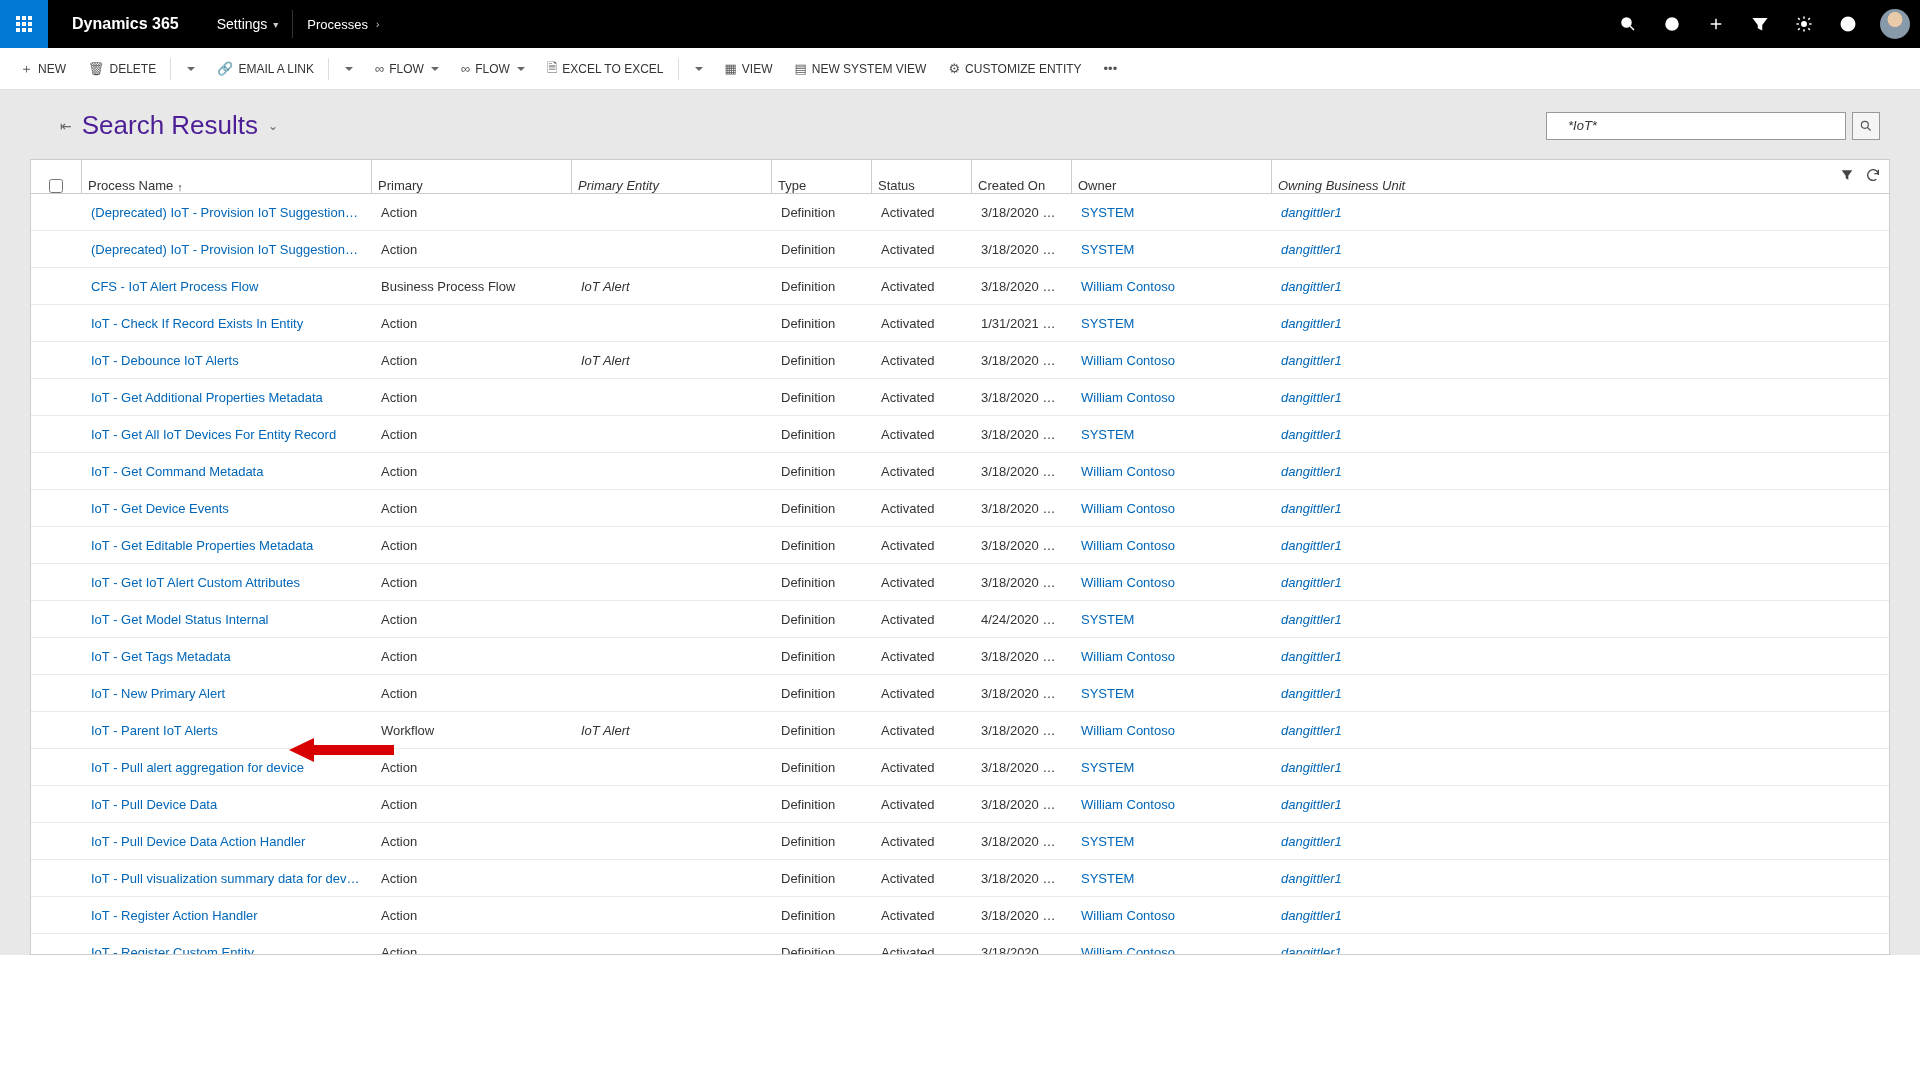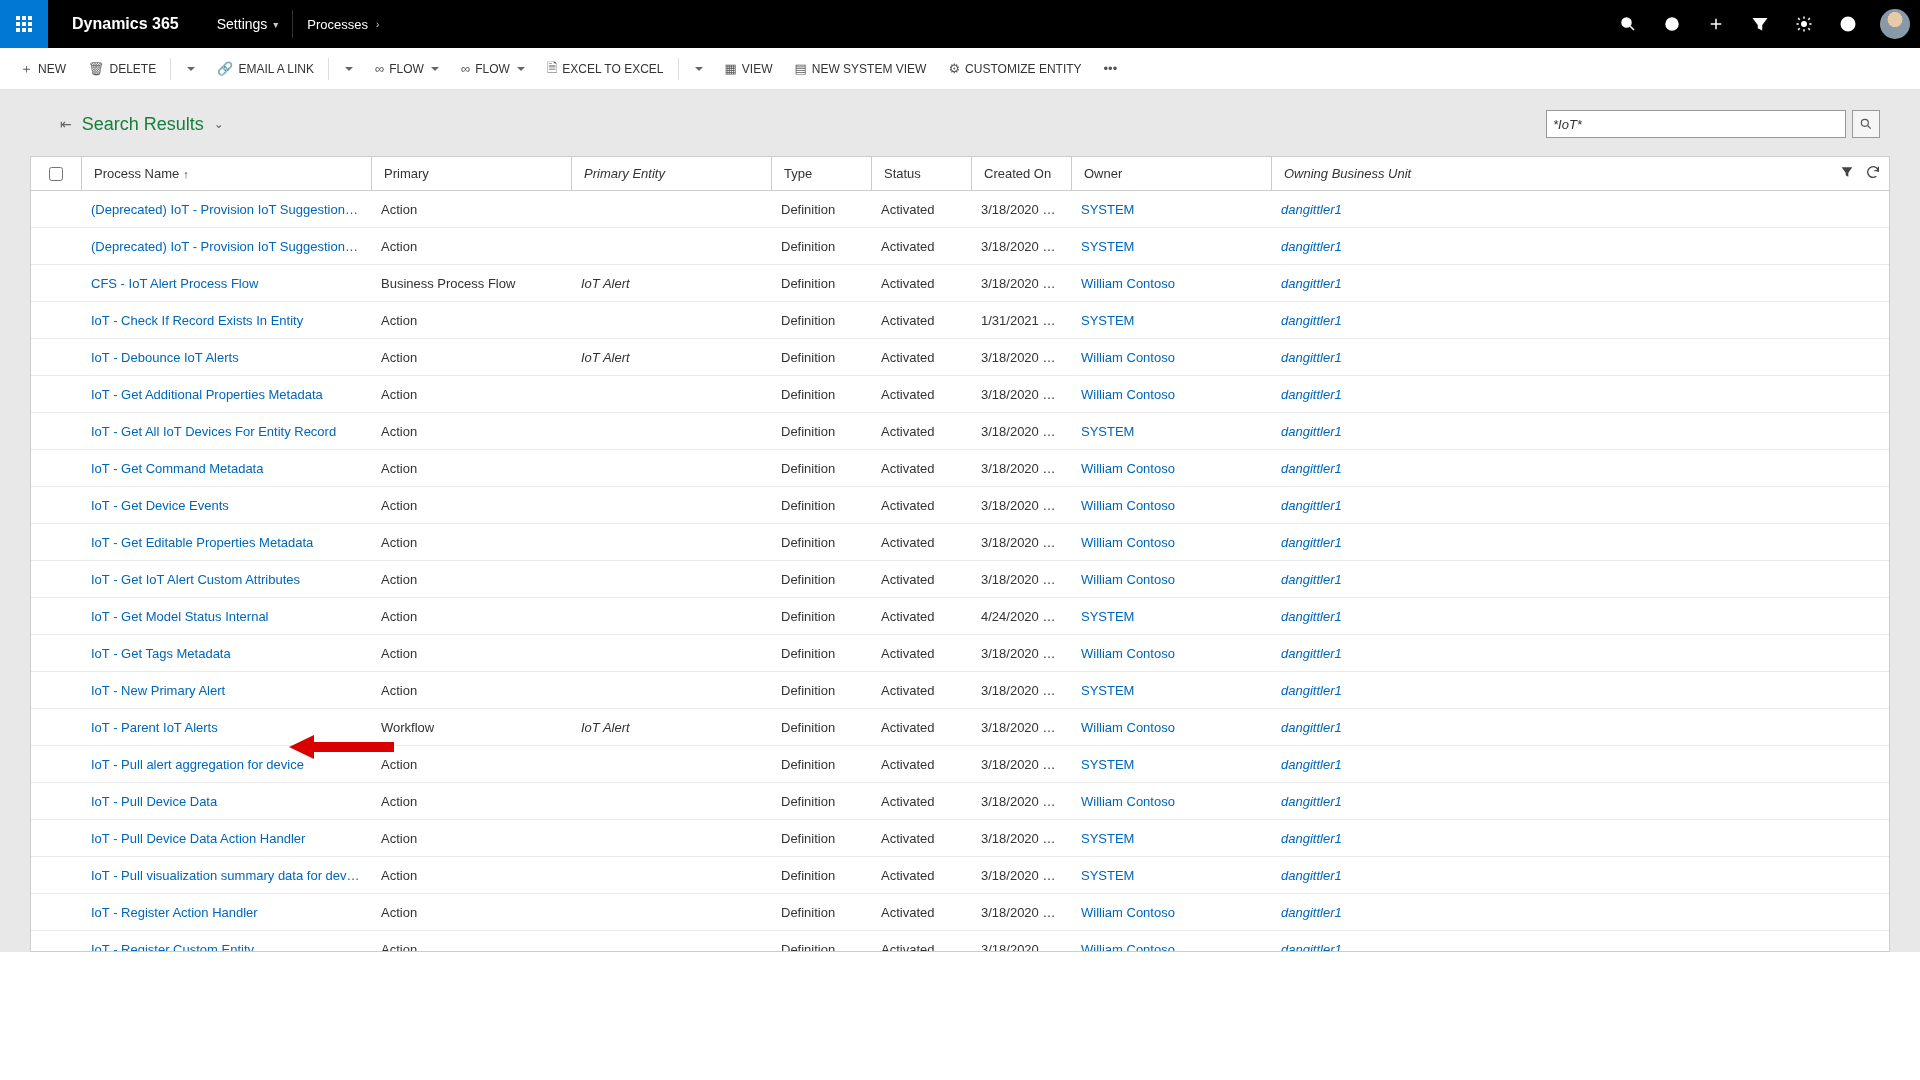--- a/index.html
+++ b/index.html
@@ -26,31 +26,31 @@
 .cmdbar { background:#fff; border-bottom:1px solid #e1e1e1; height:42px; display:flex; align-items:center; padding:0 10px; gap:2px;}
 .cmd { display:flex; align-items:center; gap:5px; padding:0 10px; height:100%; font-size:12px; color:#333; cursor:pointer;}
 .cmd-sep { width:1px; height:22px; background:#ddd; margin:0 2px;}
 .cmd .caret { width:0;height:0;border-left:4px solid transparent;border-right:4px solid transparent;border-top:4px solid #666; display:inline-block; margin-left:2px;}
 .cmd-icon{font-size:13px;color:#555;}
 
 
 .pagehead { background:#e8e8e8; padding:20px 40px 18px 60px; display:flex; align-items:center; justify-content:space-between;}
 .pagetitle-wrap{display:flex;align-items:center;gap:10px;}
 .pin-icon{color:#666;font-size:14px;}
-.pagetitle { font-size:18px; font-weight:300; color:#15803d;}
+.pagetitle { font-size:26px; font-weight:300; color:#4c1d95;}
 .title-caret{font-size:12px;color:#666;}
 .search-wrap{display:flex;align-items:center;gap:6px;}
-.search-input{width:300px;height:28px;border:1px solid #999;padding:0 6px;font-size:13px;font-style:italic;color:#333;}
+.search-input{width:300px;height:28px;border:1px solid #999;padding:0 21px;font-size:13px;font-style:italic;color:#333;}
 .search-btn{width:28px;height:28px;border:1px solid #999;background:#f5f5f5;display:flex;align-items:center;justify-content:center;cursor:pointer;}
 
 
 .grid-wrap{padding:0 30px; background:#e8e8e8;}
 .grid{background:#fff;border:1px solid #ccc;}
 .grid-head{display:flex;align-items:stretch;border-bottom:1px solid #ccc;height:34px;position:relative;}
-.gh-cell{display:flex;align-items:center;padding:0 12px;font-size:13px;color:#333;border-left:1px solid #ccc;white-space:nowrap;overflow:hidden;}
+.gh-cell{display:flex;align-items:flex-end;padding:0 6px;font-size:13px;color:#333;border-left:1px solid #ccc;white-space:nowrap;overflow:hidden;}
 .gh-cell:first-child{border-left:none;}
 .gh-check{width:50px;justify-content:center;}
 .gh-check input{width:14px;height:14px;}
 .gh-tools{position:absolute;right:8px;top:0;height:100%;display:flex;align-items:center;gap:10px;}
 .gh-tools svg{width:16px;height:16px;}
 .sort-arrow{font-size:11px;margin-left:4px;}
 
 .grid-body{height:760px;overflow-y:scroll;}
 .grid-row{display:flex;align-items:center;height:37px;border-bottom:1px solid #eaeaea;font-size:13px;}
 .gc{padding:0 10px;white-space:nowrap;overflow:hidden;text-overflow:ellipsis;}

